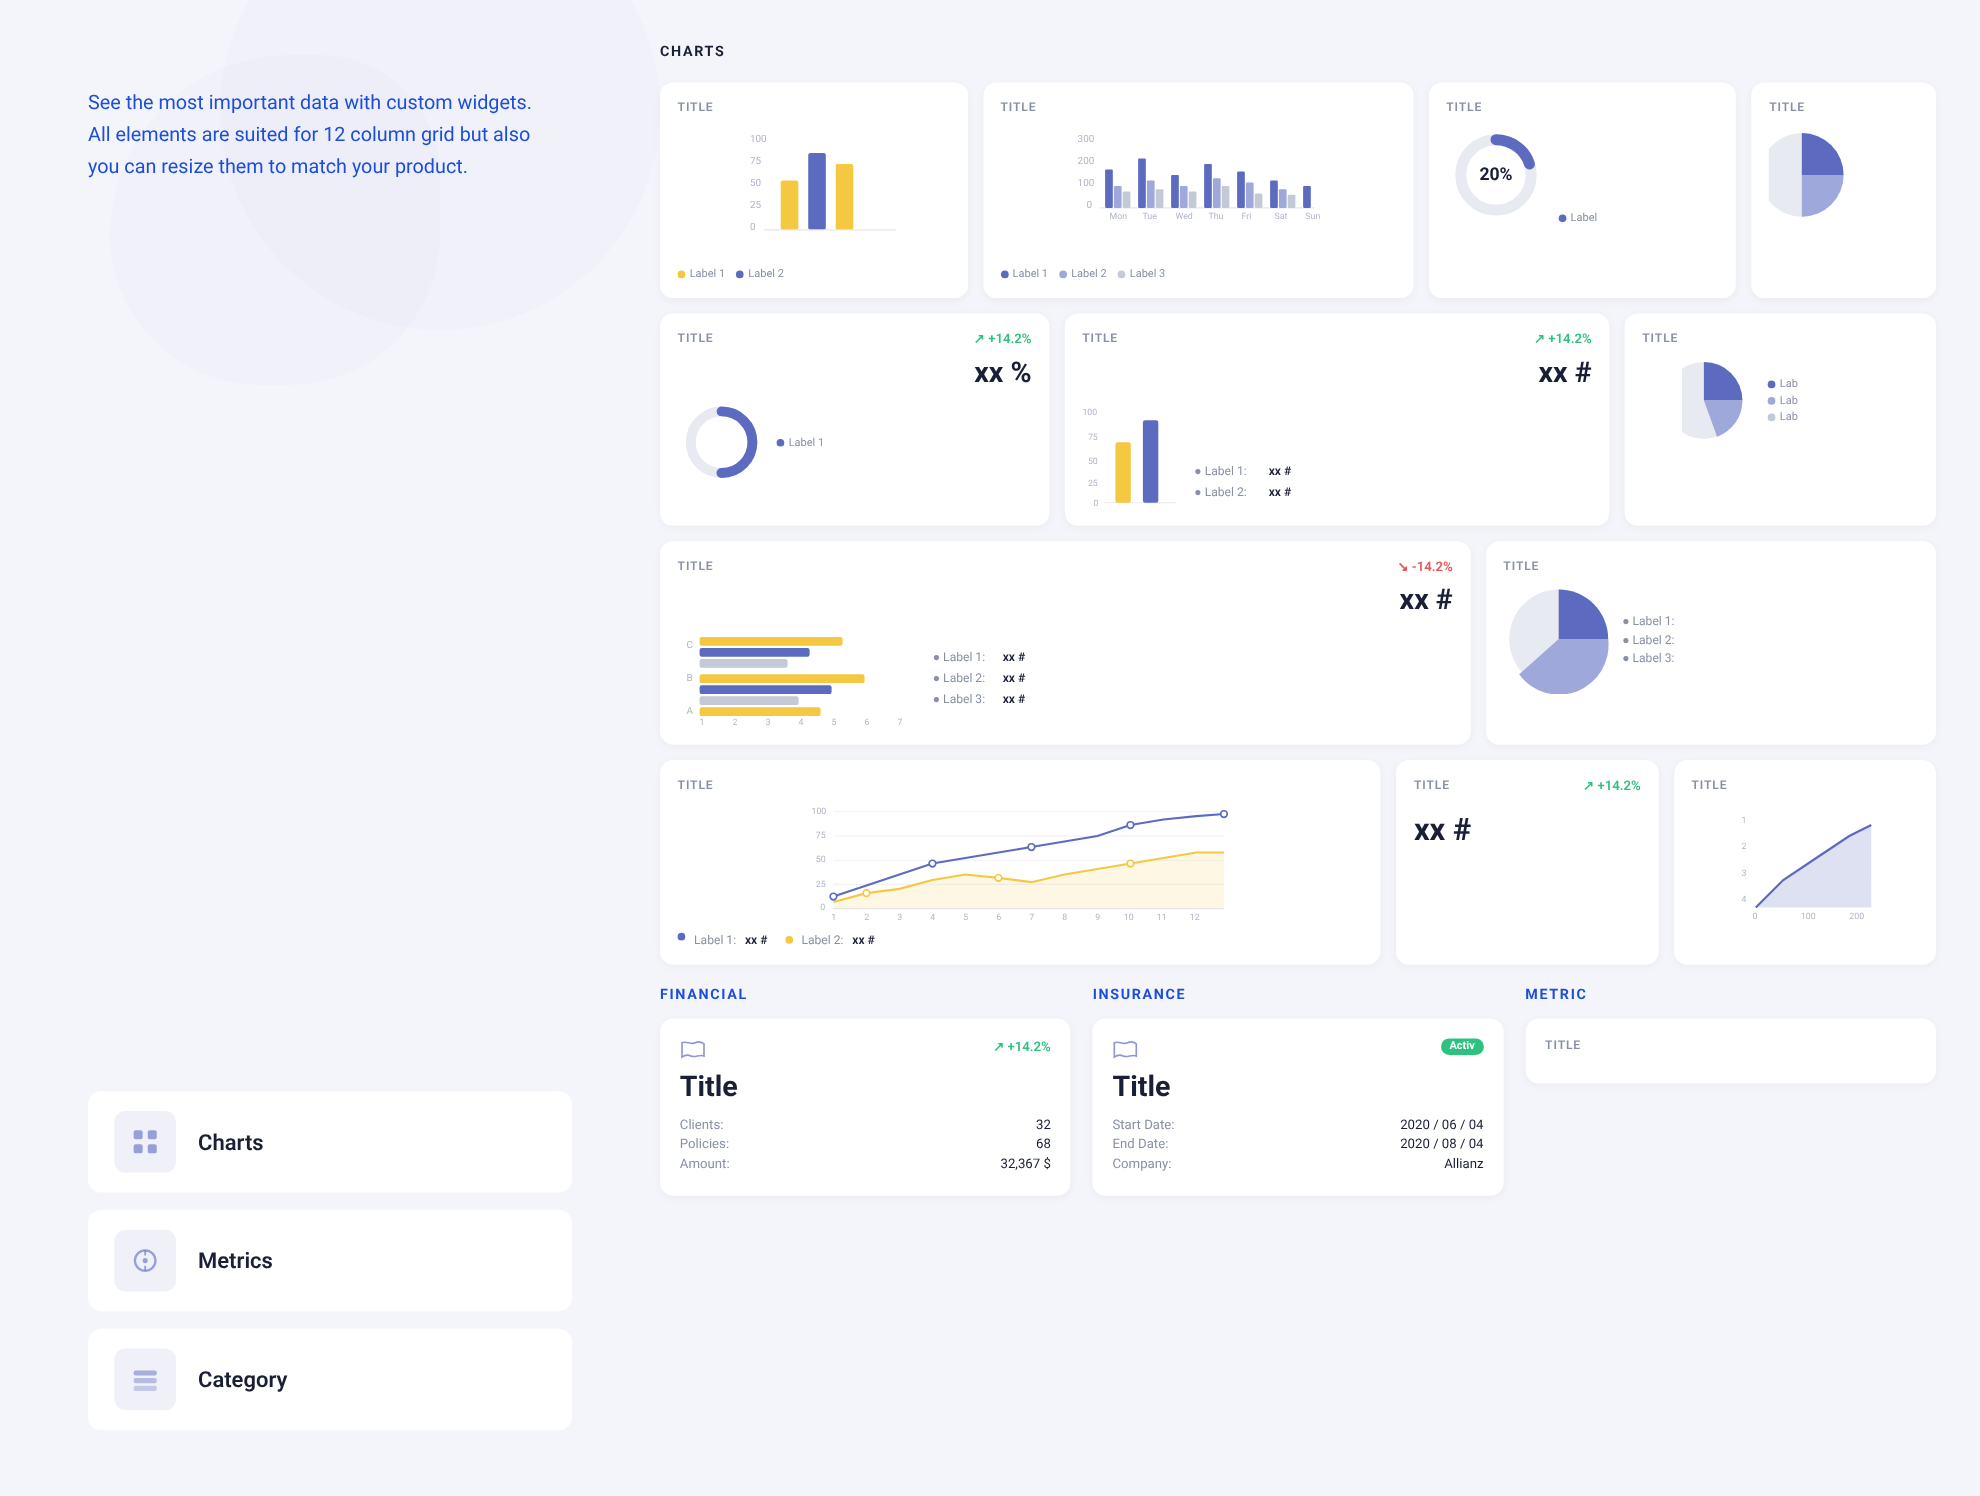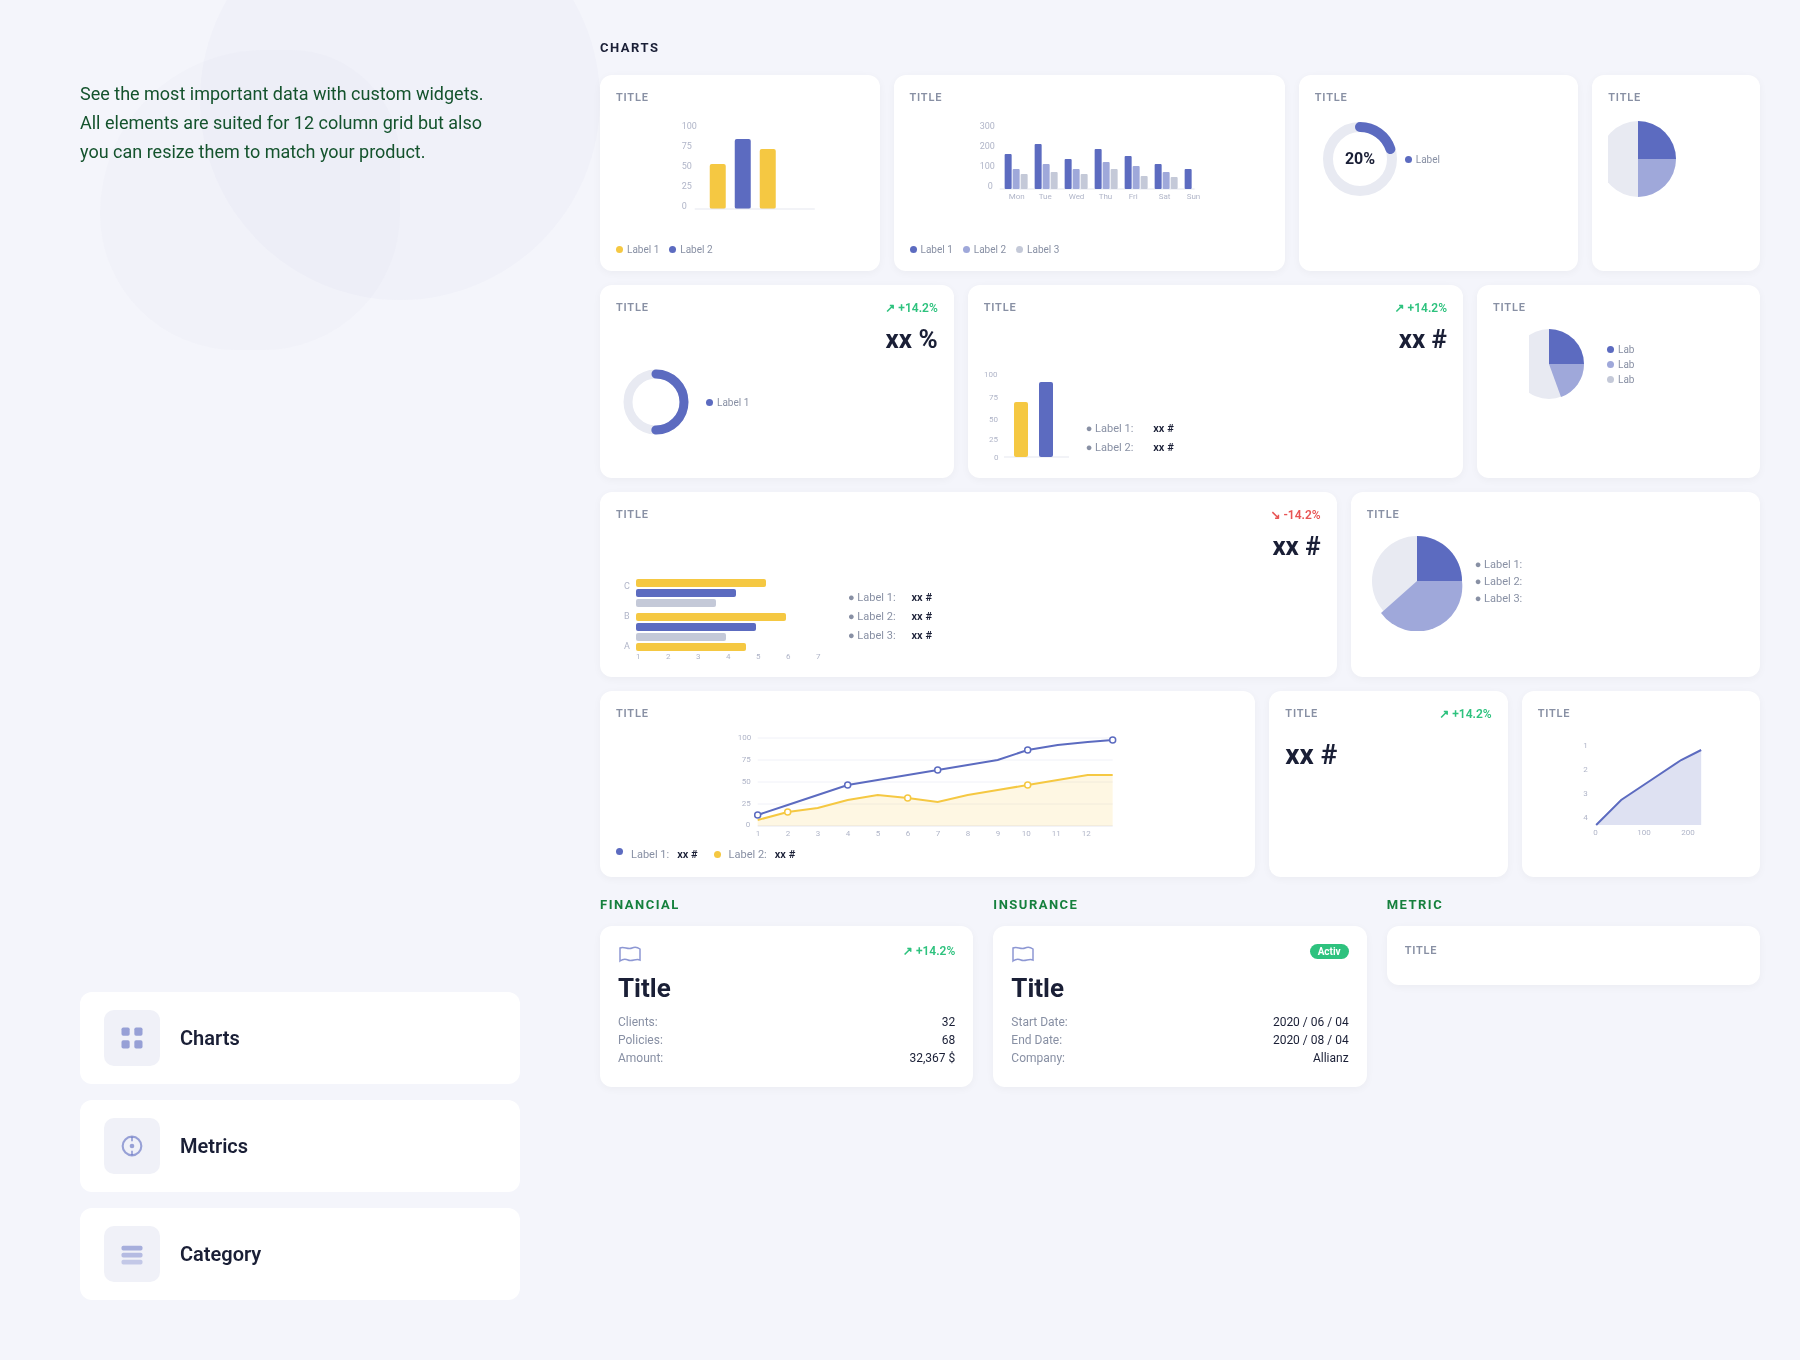--- a/index.html
+++ b/index.html
@@ -41,21 +41,21 @@
       font-size: 52px;
       font-weight: 800;
       color: #1a1f36;
       line-height: 1.15;
       margin-bottom: 40px;
       margin-top: 180px;
     }
 
     .main-description {
       font-size: 18px;
-      color: #14532d;
+      color: #1d4ed8;
       line-height: 1.6;
       max-width: 420px;
       margin-bottom: 112px;
     }
 
     .nav-items {
       display: flex;
       flex-direction: column;
       gap: 16px;
       margin-top: auto;
@@ -184,21 +184,21 @@
       display: grid;
       grid-template-columns: repeat(3, 1fr);
       gap: 20px;
       margin-top: 20px;
     }
 
     .bottom-section-title {
       font-size: 13px;
       font-weight: 700;
       letter-spacing: 1.5px;
-      color: #15803d;
+      color: #1d4ed8;
       margin-bottom: 14px;
     }
 
     .financial-card {
       background: white;
       border-radius: 12px;
       padding: 18px;
       box-shadow: 0 2px 8px rgba(0,0,0,0.04);
     }
 
@@ -388,21 +388,21 @@
           </div>
           <div class="legend-item">
             <div class="legend-dot" style="background:#c4c9d8;"></div>
             <span>Label 3</span>
           </div>
         </div>
       </div>
 
       <div class="chart-card">
         <div class="chart-card-title">TITLE</div>
-        <div style="display:flex;align-items:center;">
+        <div style="display:flex;align-items:flex-end;gap:12px;">
           <svg width="90" height="90" viewBox="0 0 90 90">
             <circle cx="45" cy="45" r="32" fill="none" stroke="#e8eaf2" stroke-width="10"></circle>
             <circle cx="45" cy="45" r="32" fill="none" stroke="#5c6bc0" stroke-width="10" stroke-dasharray="40 161" stroke-dashoffset="0" stroke-linecap="round" transform="rotate(-90 45 45)"></circle>
             <text x="45" y="50" text-anchor="middle" class="donut-center">20%</text>
           </svg>
           <div>
             <div class="legend-item">
               <div class="legend-dot" style="background:#5c6bc0;"></div>
               <span>Label</span>
             </div>

